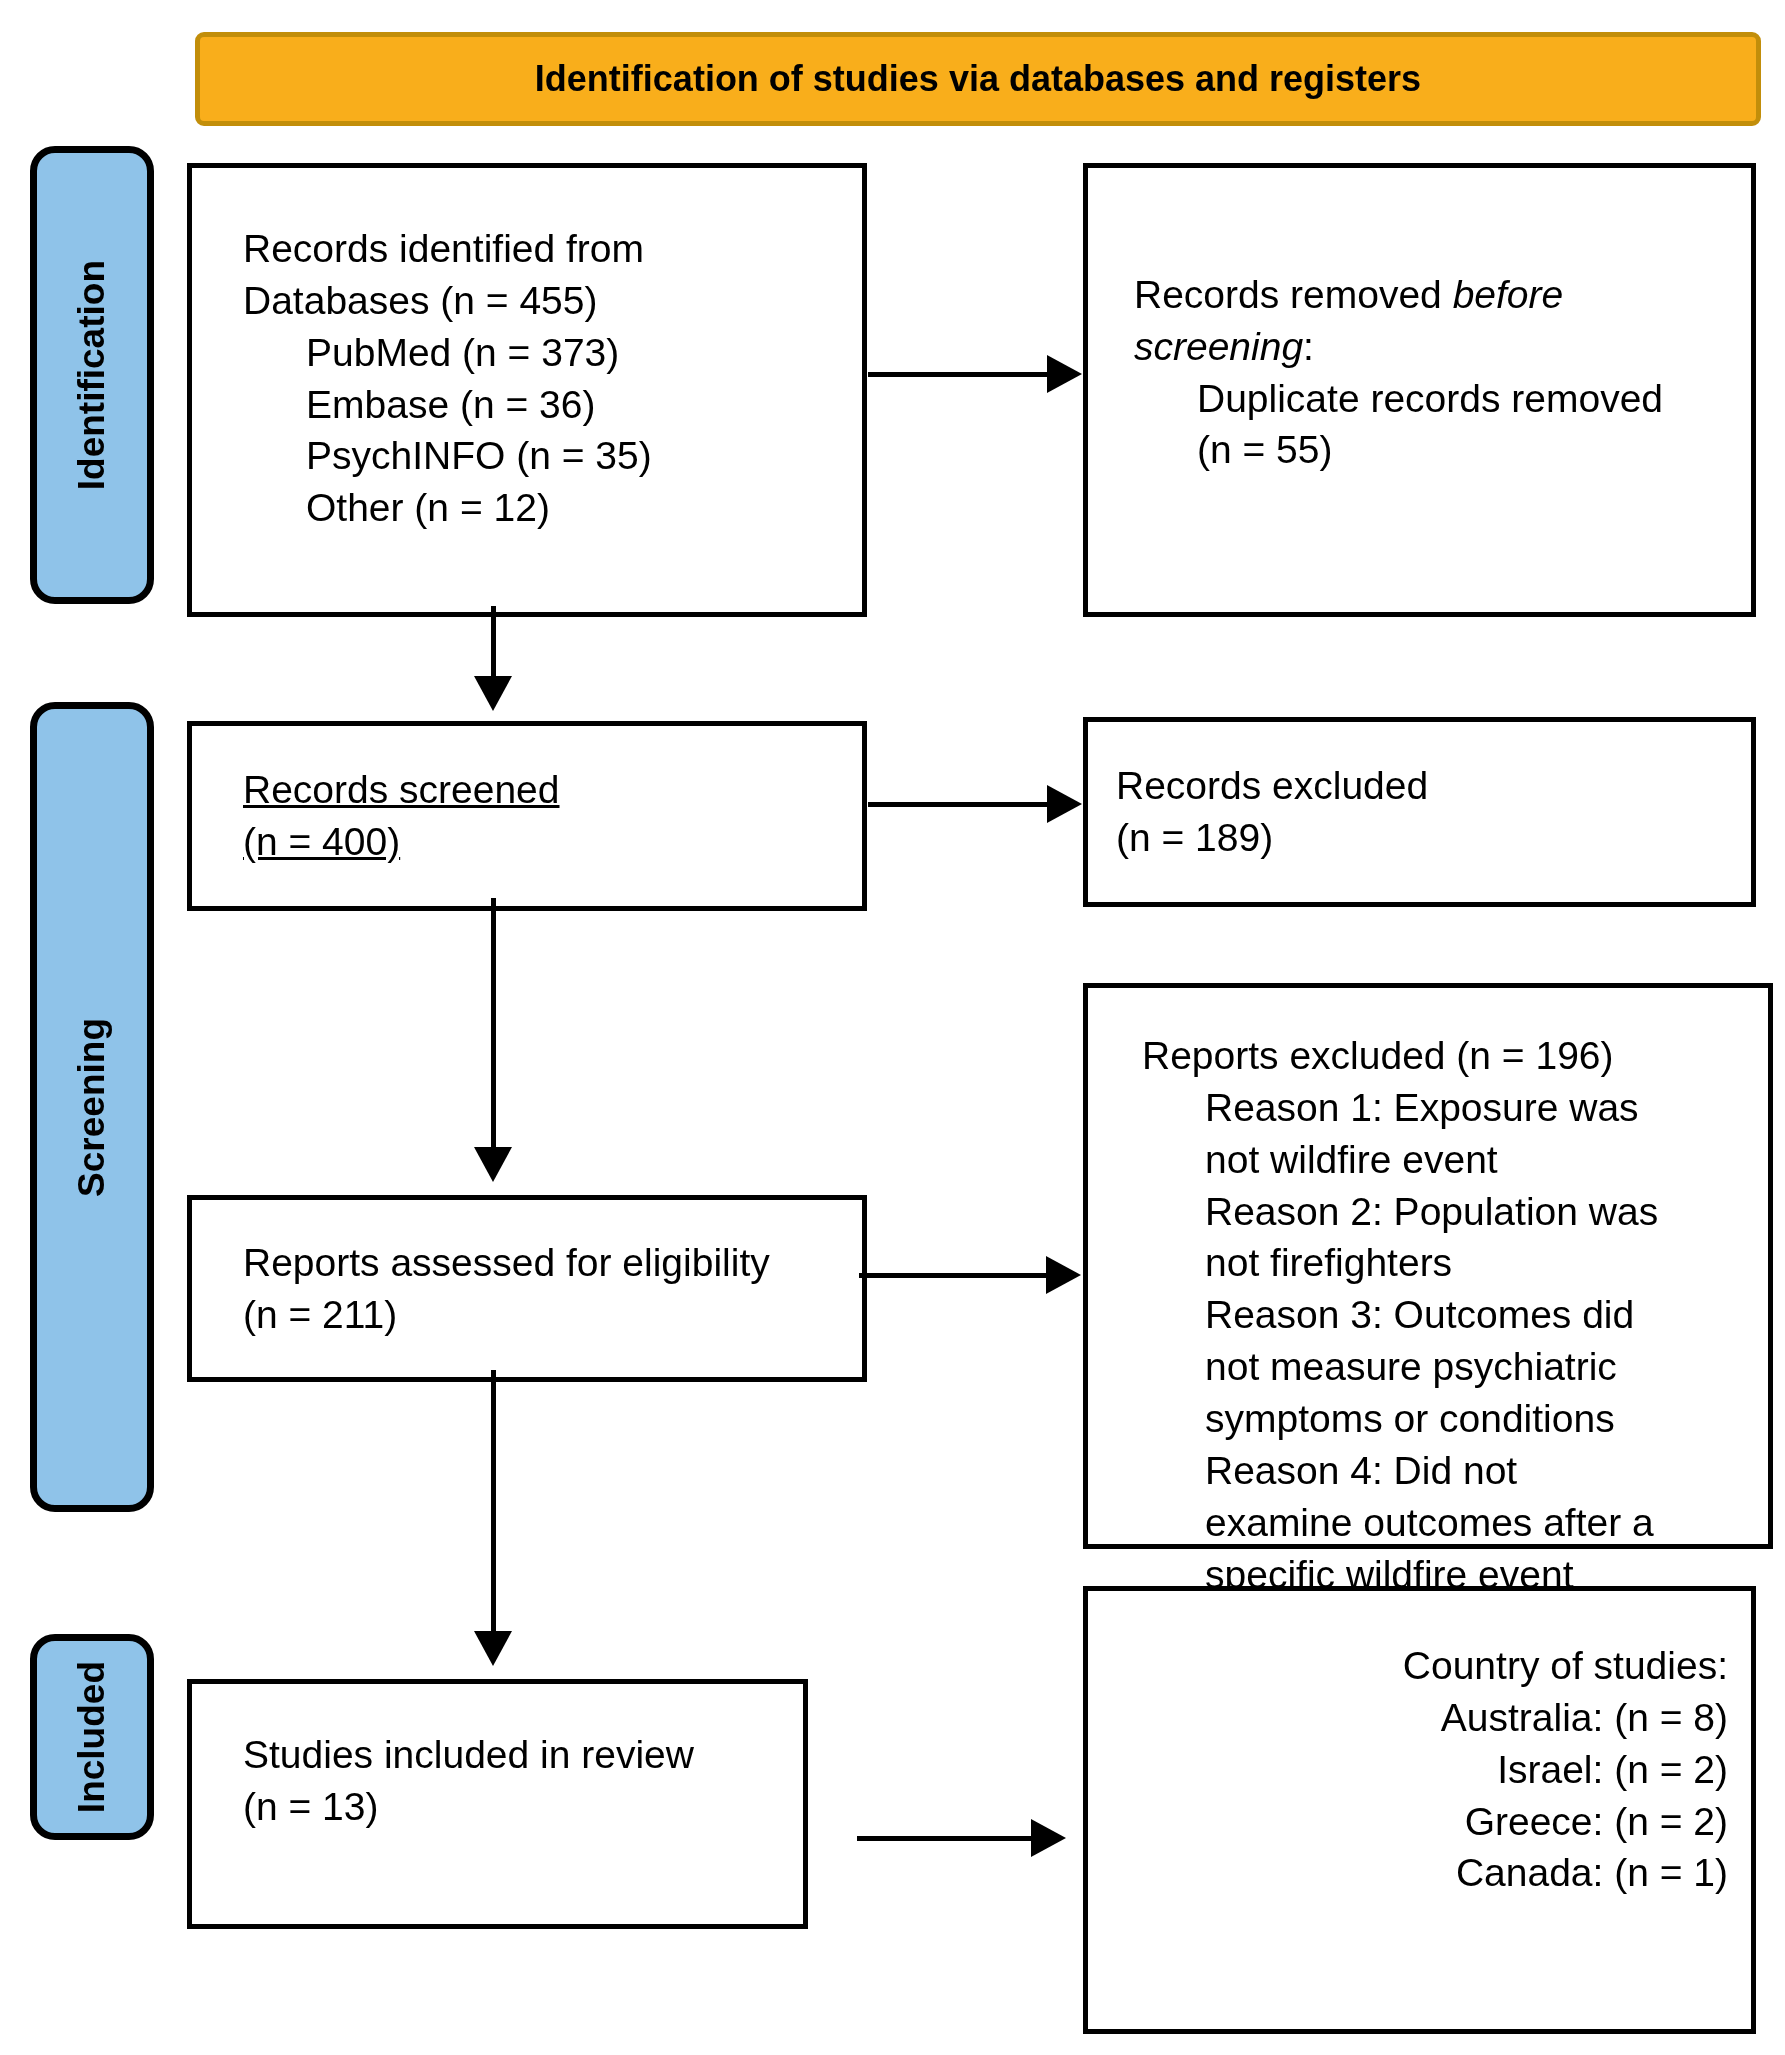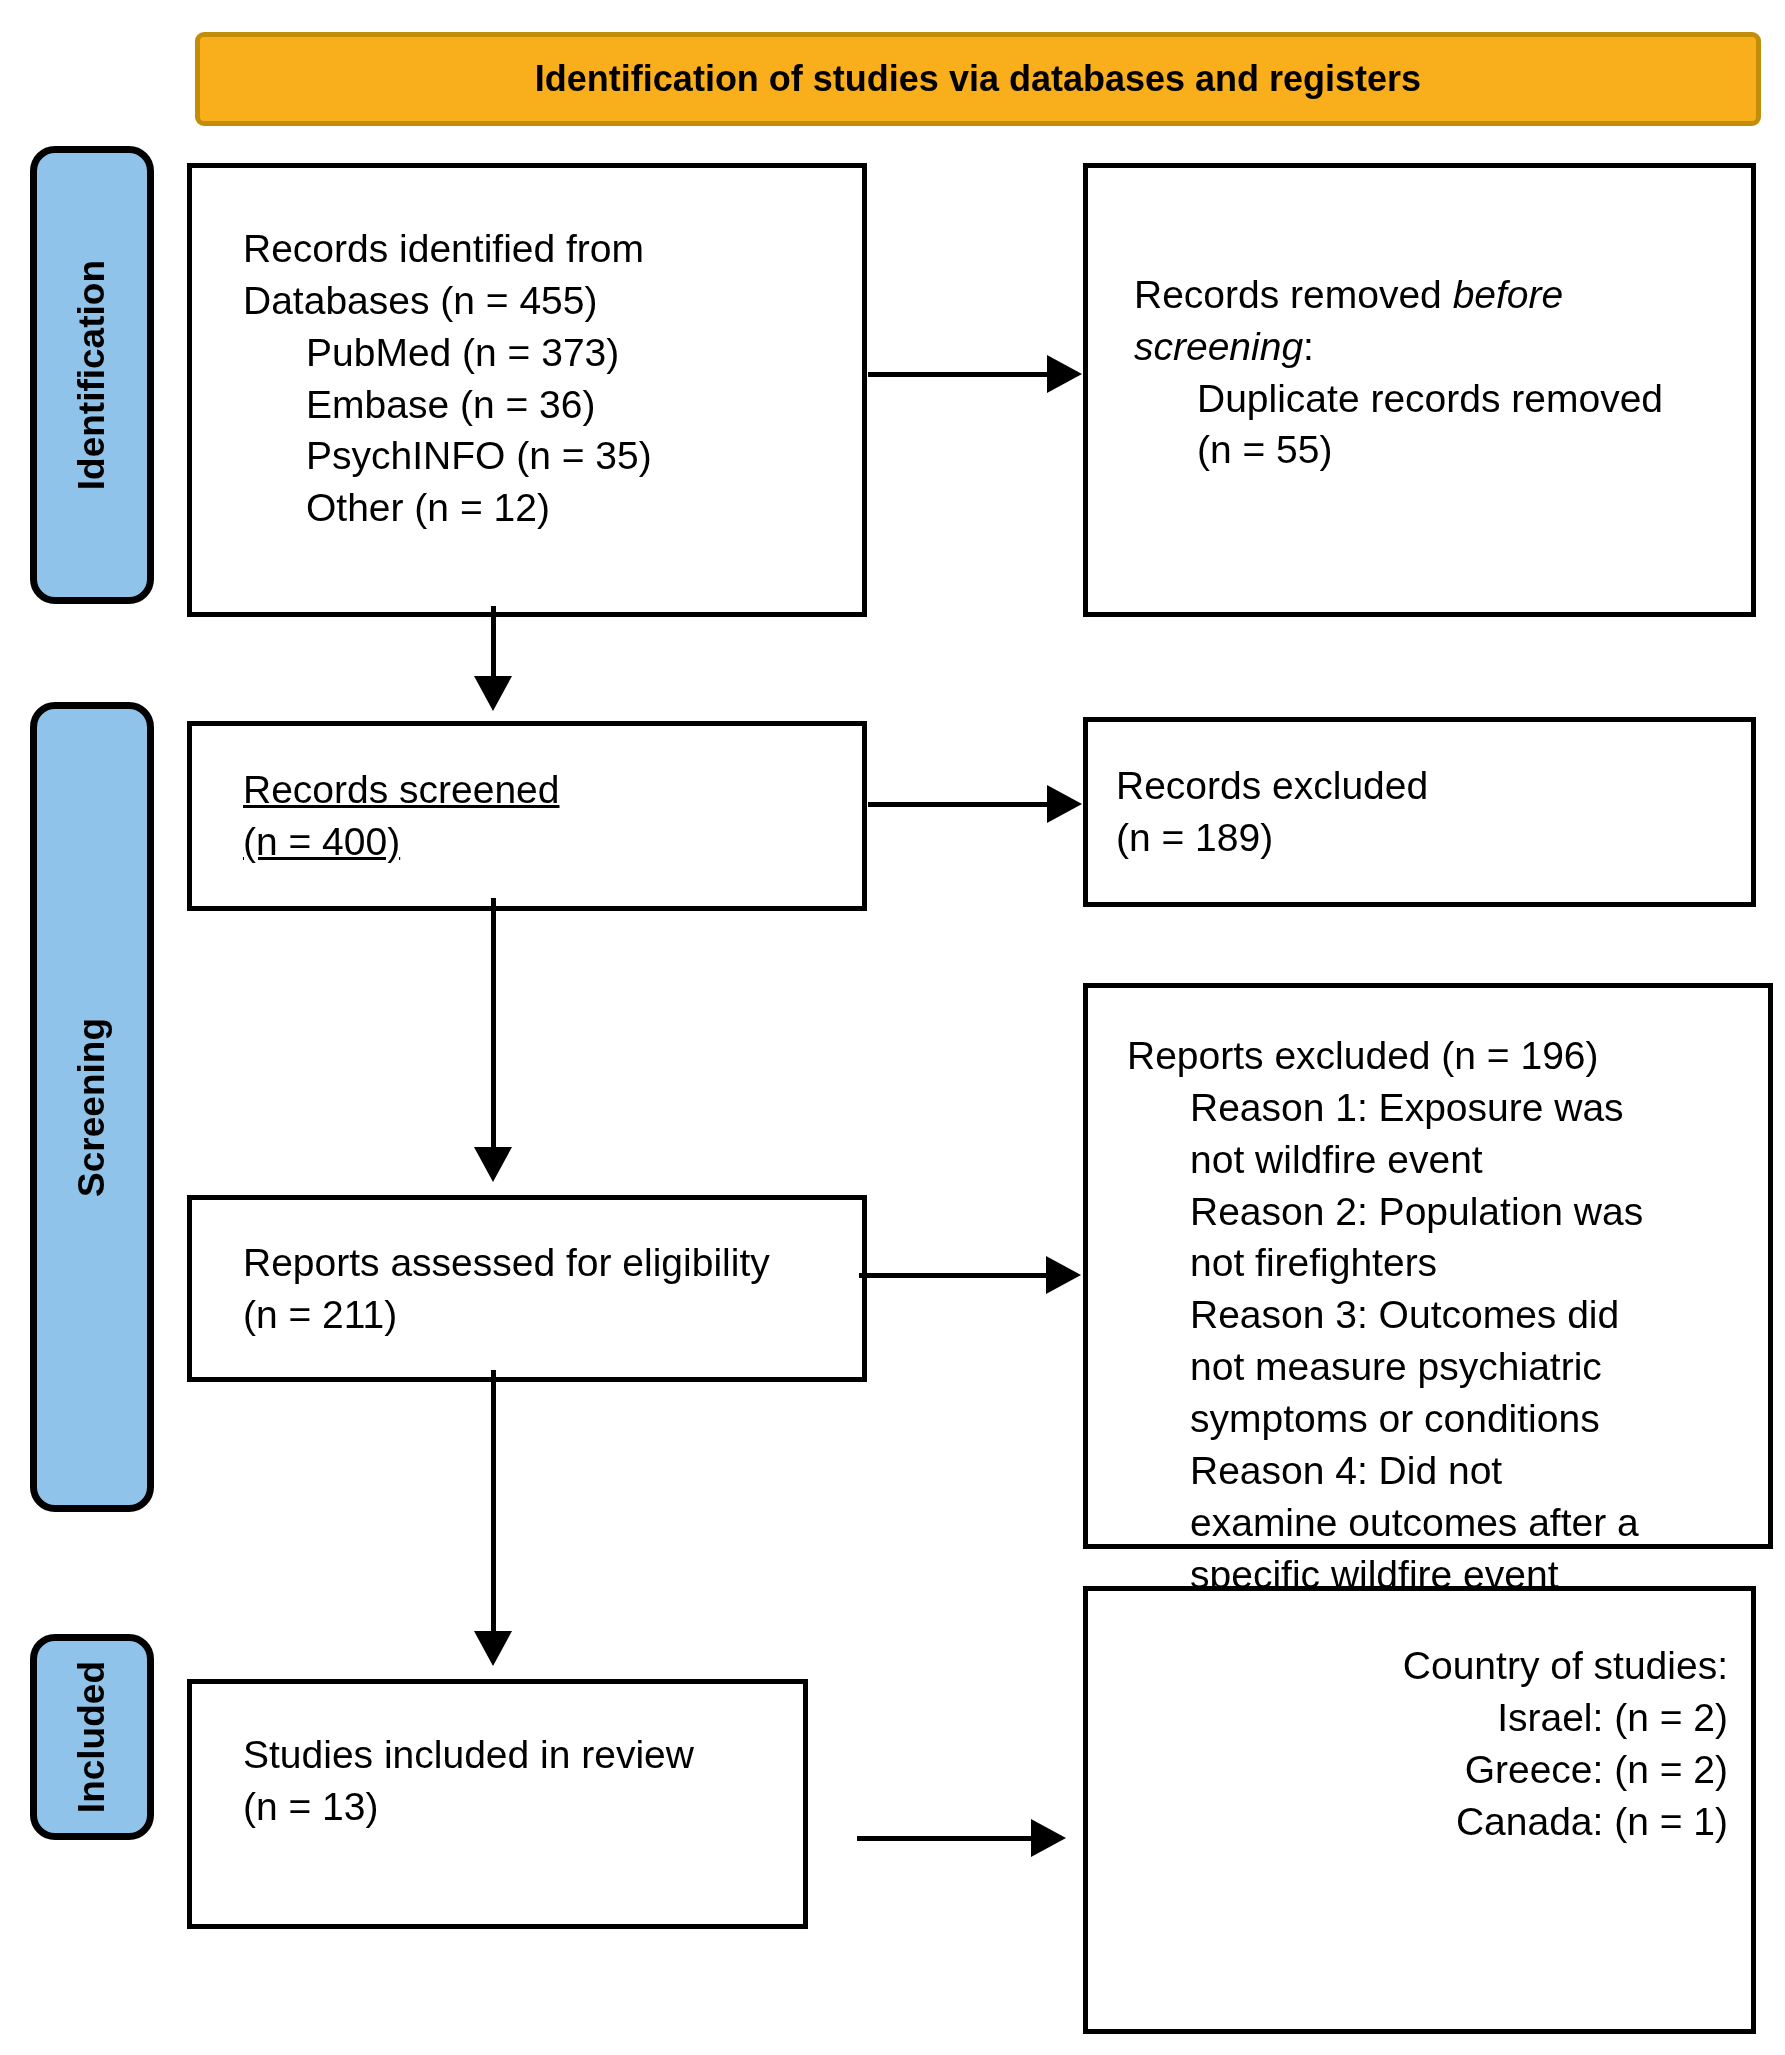--- a/index.html
+++ b/index.html
@@ -70,21 +70,21 @@
     margin-top: 12px;
   }
   .node .sub { margin-left: 63px; }
   .vcenter { justify-content: center; }
 
   #box-records-identified { left: 187px;  top: 151px;  width: 680px; height: 454px; padding: 0 17.3px 23px 51px; }
   #box-records-removed    { left: 1083px; top: 151px;  width: 673px; height: 454px; padding: 0 23px 35px 46px; }
   #box-records-screened   { left: 187px;  top: 709px; width: 680px; height: 190px; padding: 0 17.3px 0 51px; text-decoration: underline; }
   #box-records-excluded   { left: 1083px; top: 705px; width: 673px; height: 190px; padding: 0 23px 0 28px; }
   #box-reports-assessed   { left: 187px;  top: 1183px; width: 680px; height: 187px; padding: 0 17.3px 0 51px; }
-  #box-reports-excluded   { left: 1083px; top: 971px; width: 690px; height: 566px; padding: 42px 29px 0 39px; }
+  #box-reports-excluded   { left: 1083px; top: 971px; width: 690px; height: 566px; padding: 42px 29px 0 54px; }
   #box-reports-excluded .sub { max-width: 461px; }
   #box-studies-included   { left: 187px;  top: 1667px; width: 621px; height: 250px; padding: 45px 17.3px 0 51px; }
   #box-country            { left: 1083px; top: 1574px; width: 673px; height: 448px; padding: 49px 23px 0 49px; text-align: right; }
 
   
   .arrow { position: absolute; }
   .shaft-h { position: absolute; background: #000000; height: 5.8px; }
   .shaft-v { position: absolute; background: #000000; width: 5.8px; }
   .head-r {
     position: absolute; width: 0; height: 0;
@@ -185,20 +185,21 @@
     <div class="sub">Reason 4: Did not examine outcomes after a specific wildfire event</div>
   </div>
 
   <div class="node" id="box-studies-included">
     <div>Studies included in review</div>
     <div>(n = 13)</div>
   </div>
 
   <div class="node" id="box-country">
     <div>Country of studies:</div>
+    <div>Australia: (n = 8)</div>
     <div>Israel: (n = 2)</div>
     <div>Greece: (n = 2)</div>
     <div>Canada: (n = 1)</div>
   </div>
 
   <div class="arrow" id="arrow-identified-removed">
     <div class="shaft-h"></div>
     <div class="head-r"></div>
   </div>
   <div class="arrow" id="arrow-screened-excluded">

